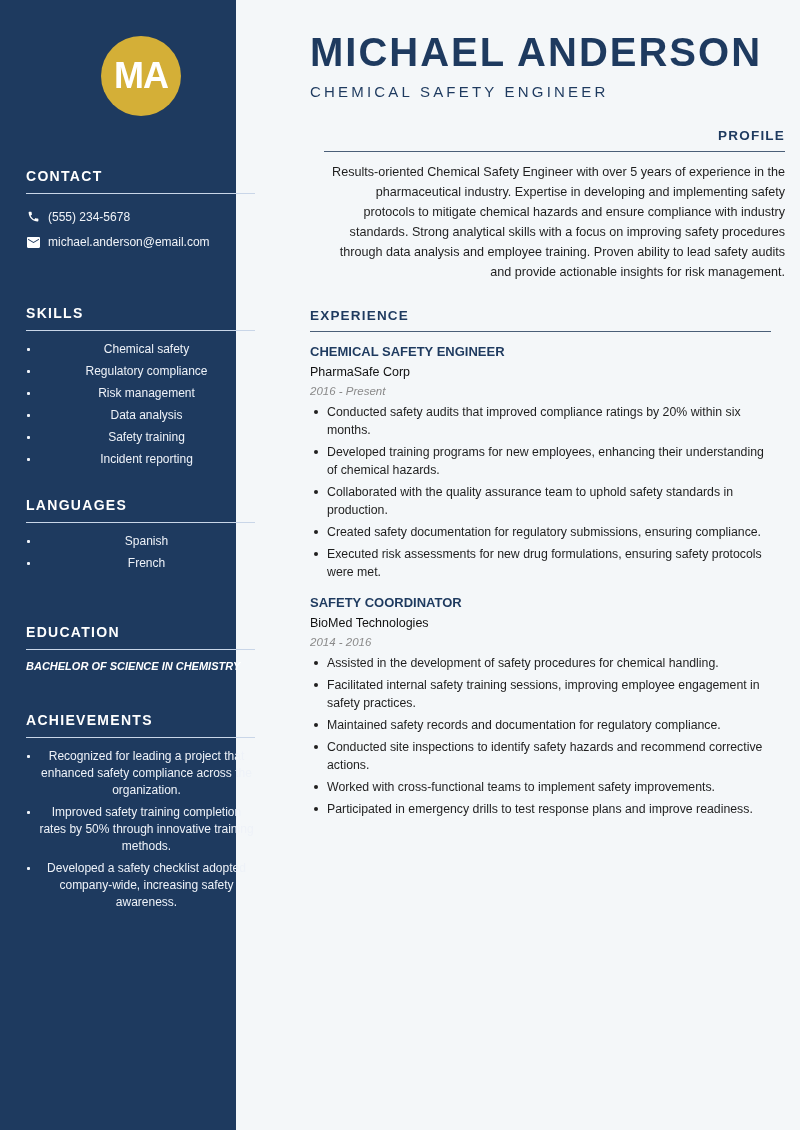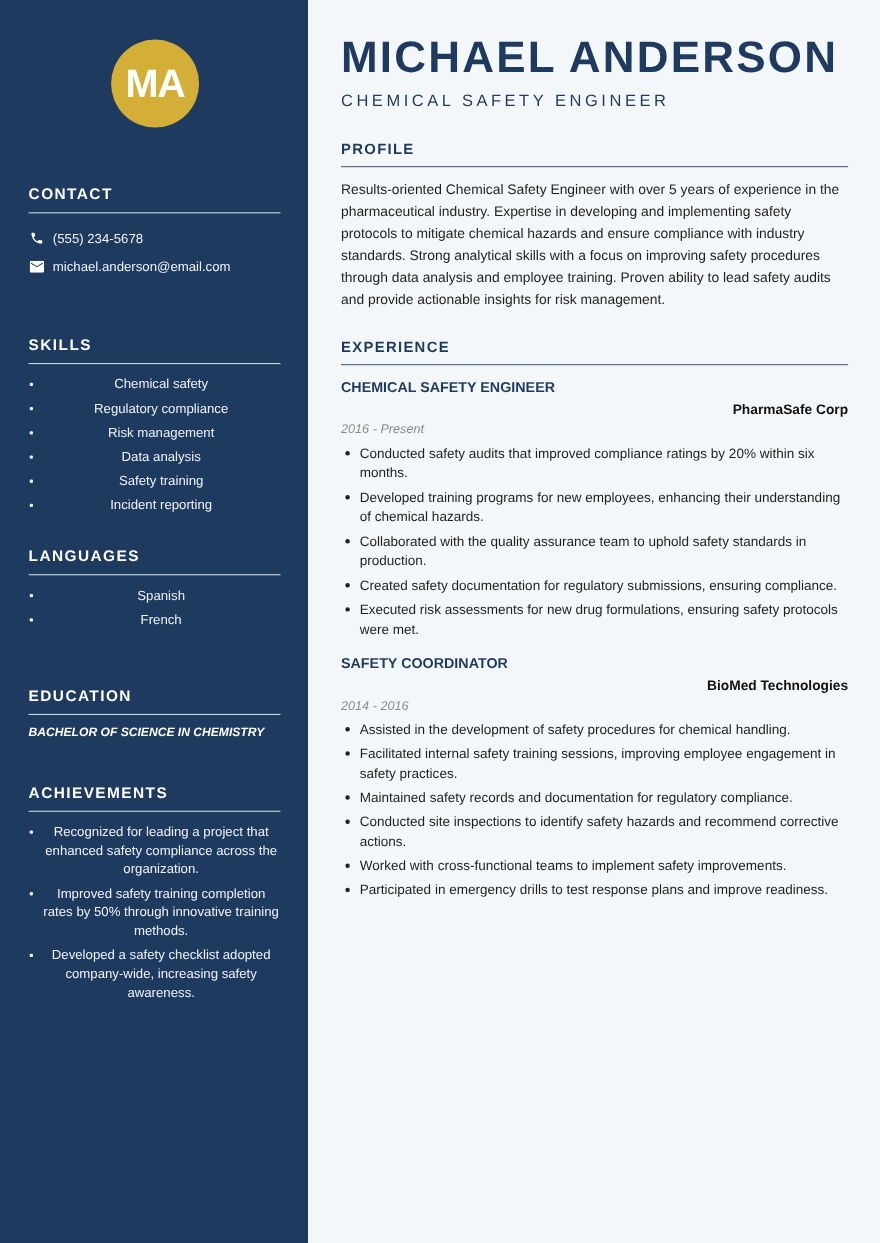--- a/index.html
+++ b/index.html
@@ -4,21 +4,21 @@
 <style>
   * { box-sizing: border-box; margin: 0; padding: 0; }
   html, body { width: 800px; height: 1130px; }
   body {
     font-family: "Liberation Sans", "DejaVu Sans", sans-serif;
     background: #f4f7f9;
     position: relative;
     overflow: hidden;
   }
   .sidebar {
-    position: absolute; left: 0; top: 0; width: 280px; height: 1130px;
+    position: absolute; left: 0; top: 0; width: 236px; height: 1130px;
     background: #1e3a5f; color: #ffffff;
     padding: 0 26px;
   }
   .avatar {
     position: absolute; left: 101px; top: 36px;
     width: 80px; height: 80px; border-radius: 50%;
     background: #d4af37; color: #fff;
     display: flex; align-items: center; justify-content: center;
     font-size: 36px; font-weight: bold; letter-spacing: -1px;
   }
@@ -52,27 +52,27 @@
     white-space: nowrap;
   }
   .role {
     position: absolute; top: 83px; left: 0;
     font-size: 15px; color: #1e3a5f; letter-spacing: 3.2px; white-space: nowrap;
   }
   .main-section-title {
     font-size: 13.5px; font-weight: bold; color: #1e3a5f; letter-spacing: 1.2px;
     padding-bottom: 8px; border-bottom: 1.5px solid #4a5f78;
   }
-  .profile { position: absolute; top: 128px; left: 0; width: 461px; }
+  .profile { position: absolute; top: 128px; left: 14px; width: 461px; text-align: right; }
   .profile p { margin-top: 10px; font-size: 12.6px; line-height: 20px; color: #1f1f1f; }
   .experience { position: absolute; top: 308px; left: 0; width: 461px; }
   .job { margin-top: 12px; }
   .job + .job { margin-top: 14px; }
   .job-title { font-size: 13px; font-weight: bold; color: #1e3a5f; }
-  .job-company { font-size: 12.5px; font-weight: bold; color: #111; margin-top: 6px; text-align: right; }
+  .job-company { font-size: 12.5px; font-weight: normal; color: #111; margin-top: 6px; }
   .job-dates { font-size: 11.5px; font-style: italic; color: #8a8a8a; margin-top: 6px; }
   .job-bullets { list-style: none; margin-top: 6px; }
   .job-bullets li {
     position: relative; padding-left: 17px;
     font-size: 12.3px; line-height: 18px; color: #1f1f1f; margin-bottom: 4px;
   }
   .job-bullets li::before {
     content: ""; position: absolute; left: 4px; top: 7px;
     width: 4px; height: 4px; background: #1f1f1f; border-radius: 50%;
   }

